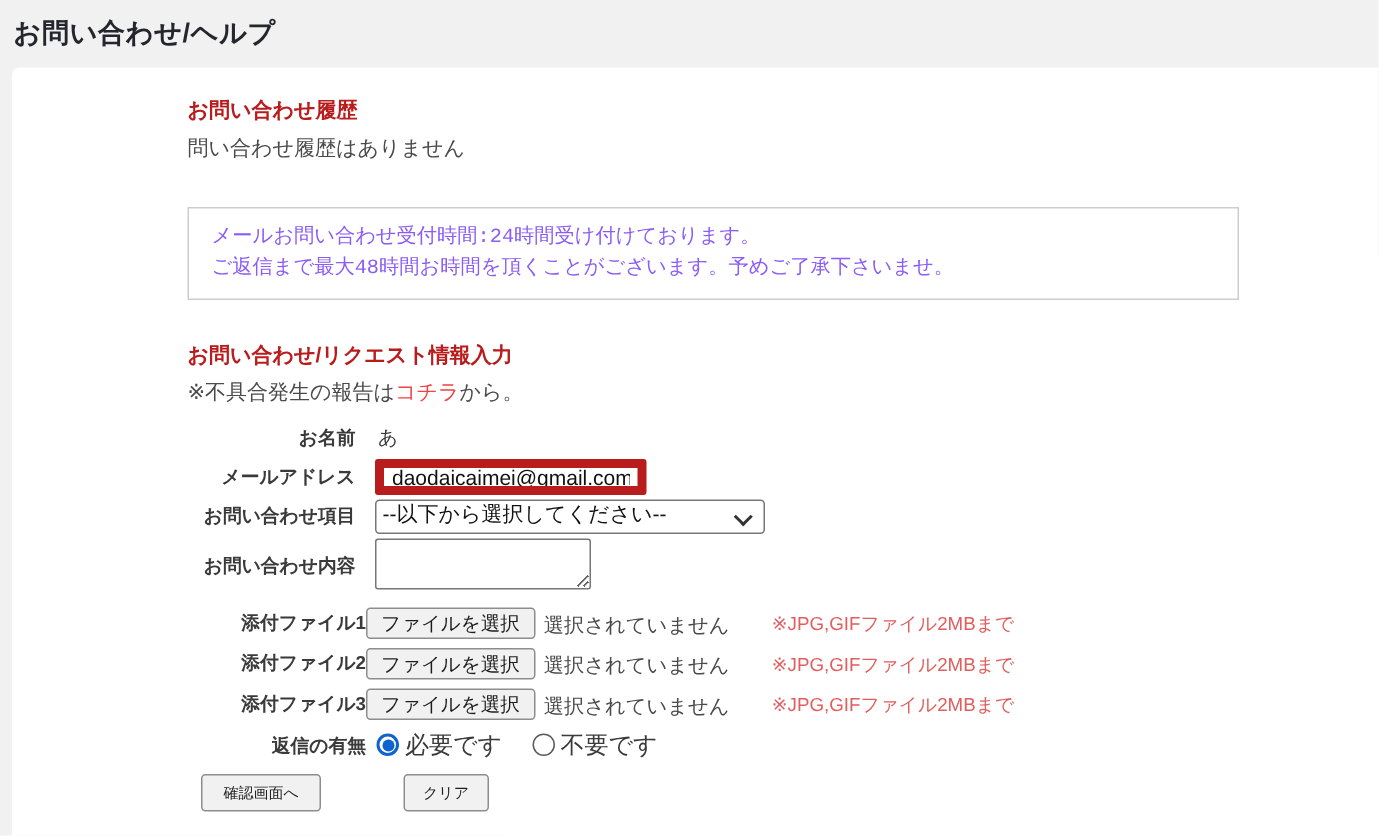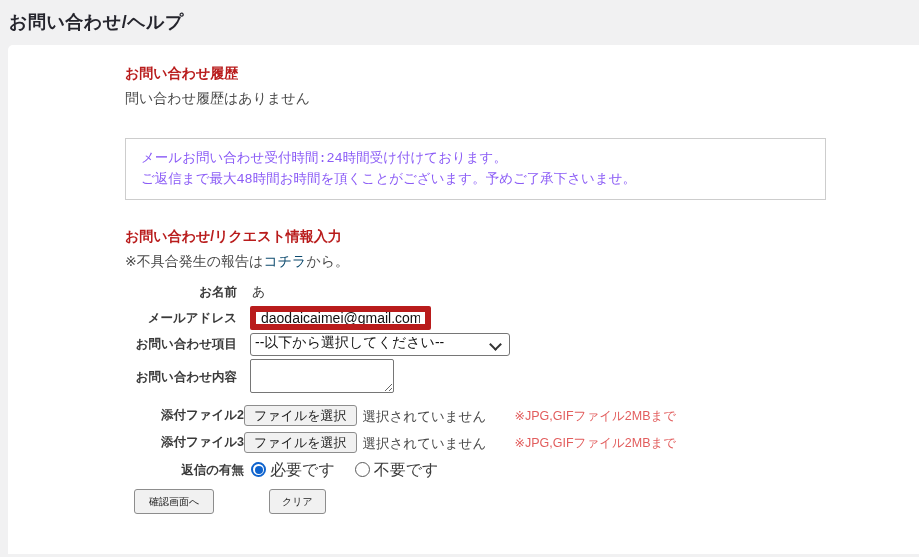--- a/index.html
+++ b/index.html
@@ -54,21 +54,21 @@
   .notice-box p {
     margin: 0;
     font-size: 13.5px;
     line-height: 21px;
     color: #8b5cf6;
     font-family: Liberation Mono, monospace;
   }
   
   .bug-line { margin: 0 0 12px 0; }
   .inline-link {
-    color: #0c4a6e;
+    color: #ef4444;
     text-decoration: none;
     cursor: pointer;
     margin-top: 29px;
   }
   
   .form-table { border-collapse: collapse; }
   .form-table td { padding: 0; vertical-align: middle; }
   td.lbl {
     width: 112px;
     text-align: right;
@@ -247,20 +247,26 @@
       </td>
     </tr>
     <tr class="row-message">
       <td class="lbl">お問い合わせ内容</td>
       <td class="ctrl">
         <textarea class="msg-textarea" style=""></textarea>
       </td>
     </tr>
 
     <tr class="row-file">
+      <td class="lbl">添付ファイル1</td>
+      <td class="ctrl">
+        <button class="file-btn">ファイルを選択</button><span class="file-status">選択されていません</span><span class="file-note">※JPG,GIFファイル2MBまで</span>
+      </td>
+    </tr>
+    <tr class="row-file">
       <td class="lbl">添付ファイル2</td>
       <td class="ctrl">
         <button class="file-btn">ファイルを選択</button><span class="file-status">選択されていません</span><span class="file-note">※JPG,GIFファイル2MBまで</span>
       </td>
     </tr>
     <tr class="row-file">
       <td class="lbl">添付ファイル3</td>
       <td class="ctrl">
         <button class="file-btn">ファイルを選択</button><span class="file-status">選択されていません</span><span class="file-note">※JPG,GIFファイル2MBまで</span>
       </td>

